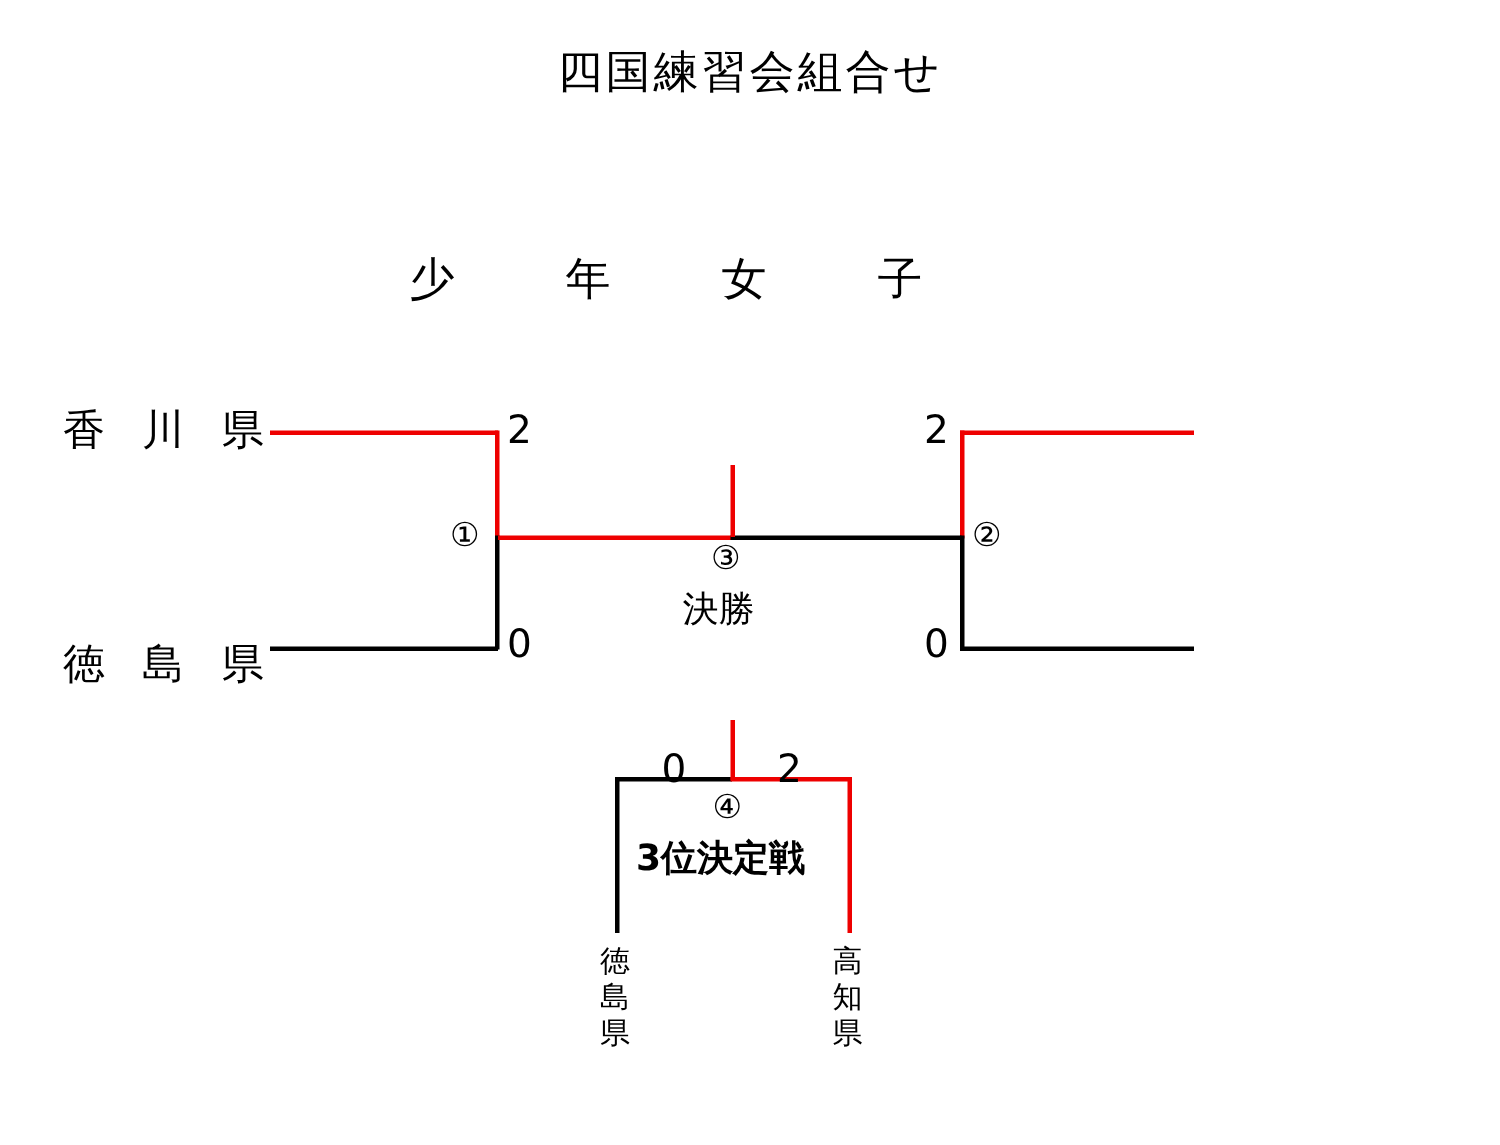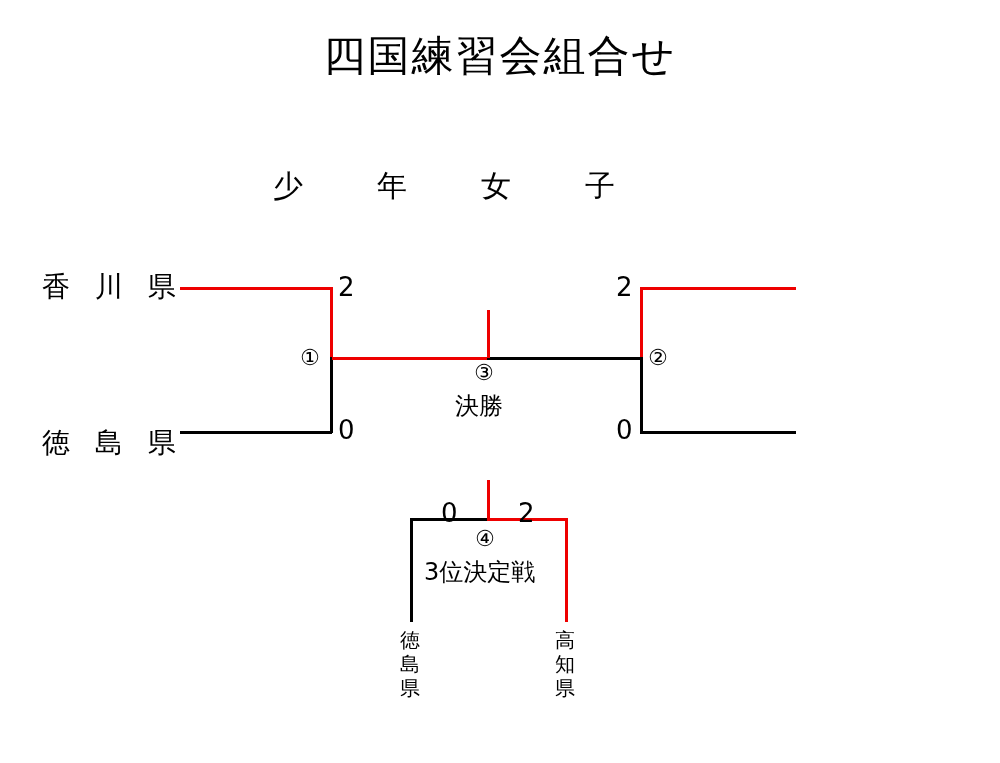--- a/index.html
+++ b/index.html
@@ -17,21 +17,21 @@
     height: 763px;
     background: #ffffff;
     overflow: hidden;
   }
   .title {
     position: absolute;
     left: 0;
     top: 28px;
     width: 1000px;
     text-align: center;
-    font-size: 42px;
+    font-size: 30px;
     letter-spacing: 2px;
     font-family: "DejaVu Sans", sans-serif;
   }
   .subtitle {
     position: absolute;
     left: 0;
     top: 166px;
     width: 888px;
     text-align: center;
     font-size: 30px;
@@ -121,21 +121,21 @@
 
   <div class="line h" style="left:410px; top:518px; width:78px;"></div>
   <div class="line h red" style="left:487px; top:518px; width:80px;"></div>
   <div class="line v red" style="left:487px; top:480px; height:40px;"></div>
   <div class="line v" style="left:410px; top:518px; height:104px;"></div>
   <div class="line v red" style="left:565px; top:518px; height:104px;"></div>
 
   <div class="score" style="left:441px; top:498px;">0</div>
   <div class="score" style="left:518px; top:498px;">2</div>
   <div class="node-circle" style="left:475px; top:526px;">④</div>
-  <div class="node-caption" style="left:424px; top:556px;">3位決定戦</div>
+  <div class="node-caption" style="left:424px; top:556px;font-weight:bold;">3位決定戦</div>
 
   <div class="vtext" style="left:398px; top:628px;">
       <div>徳</div>
       <div>島</div>
       <div>県</div>
     </div>
   <div class="vtext" style="left:553px; top:628px;">
       <div>高</div>
       <div>知</div>
       <div>県</div>

